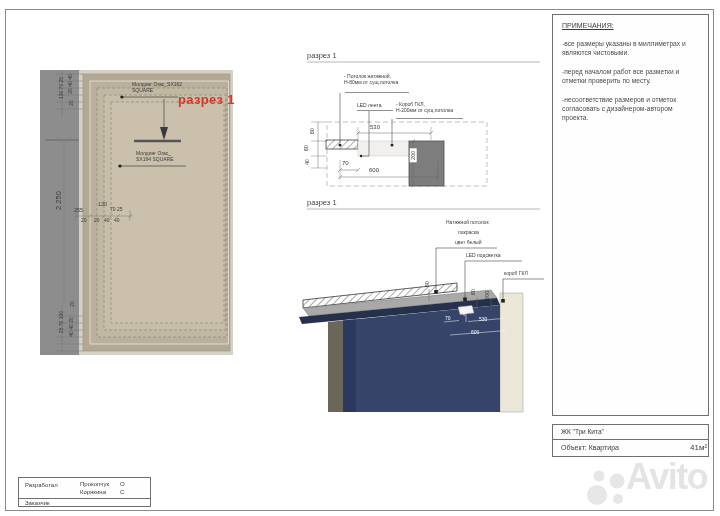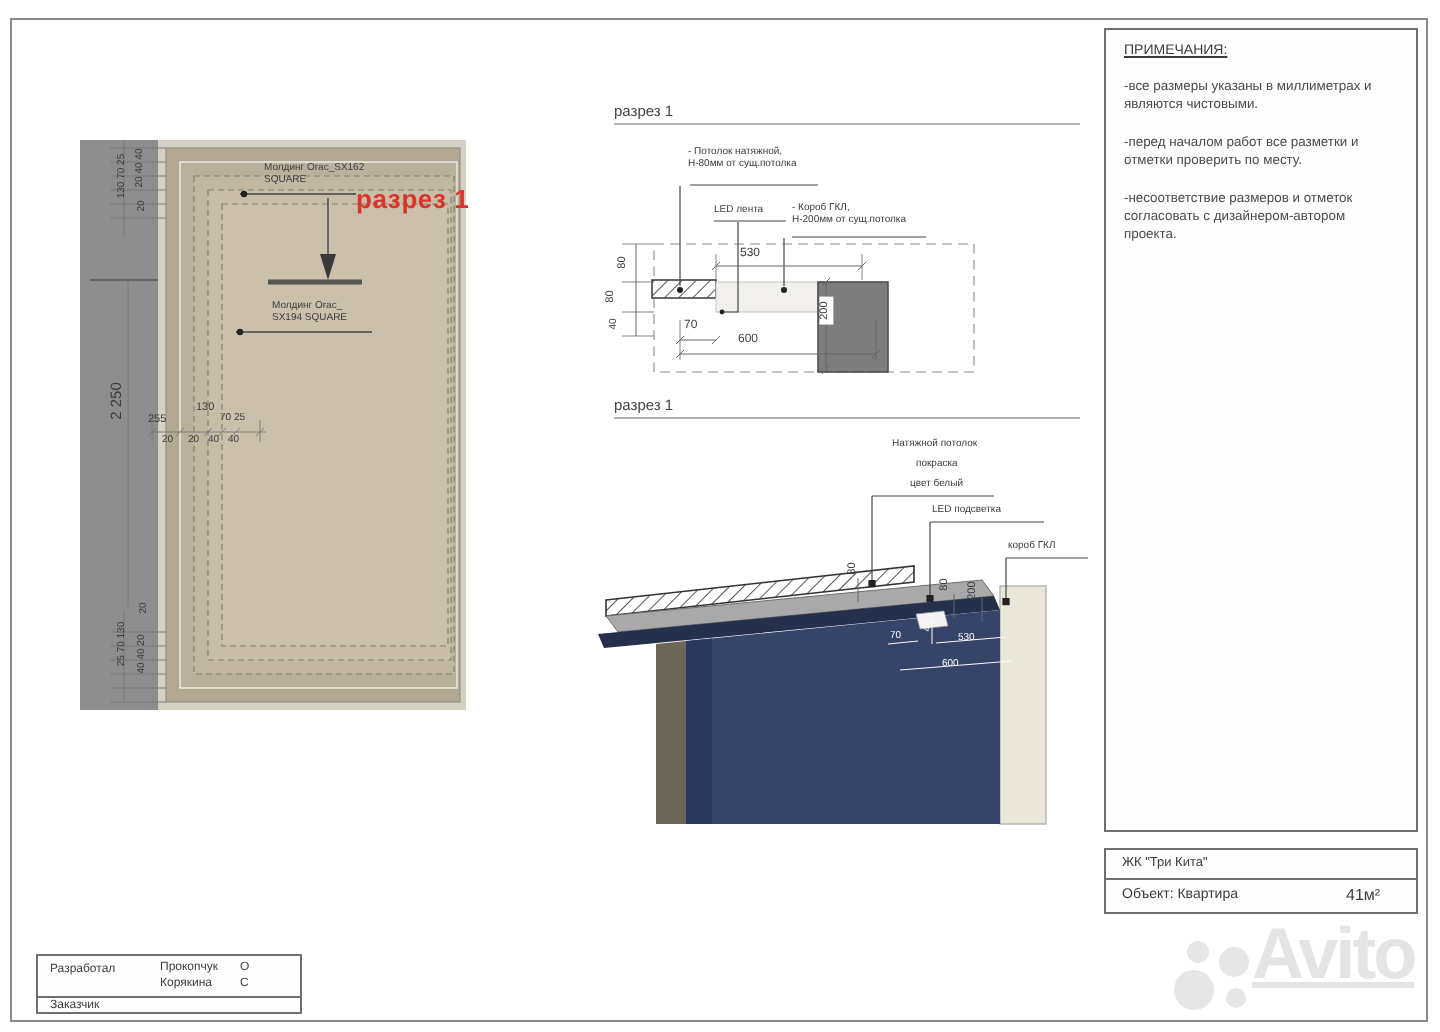--- a/index.html
+++ b/index.html
@@ -5,30 +5,30 @@
   html,body{margin:0;padding:0;background:#fff;}
   #sheet{position:relative;width:720px;height:516px;background:#ffffff;
          font-family:"Liberation Sans",sans-serif;overflow:hidden;}
   .lbl{position:absolute;color:#3c3c3c;white-space:nowrap;line-height:1.2;z-index:3;}
   .v{transform:rotate(-90deg);transform-origin:center;text-align:center;}
   .f5{font-size:5px;}
   .f55{font-size:5.5px;}
   .f6{font-size:6px;}
   .f65{font-size:6.5px;}
   .f7{font-size:7px;}
-  .f8{font-size:8px;}
+  .f8{font-size:8px;margin-left:17px;}
   .red{color:#d9352b;font-weight:600;letter-spacing:0.3px;}
   .white{color:#fdfdfd;}
   .ul{text-decoration:underline;}
   .box{position:absolute;border:1px solid #6f6f6f;background:#fefefe;z-index:2;}
   .note-p{position:absolute;left:9px;width:138px;font-size:6.7px;line-height:1.35;color:#4a4a4a;white-space:normal;}
   .hdr{color:#444;}
   #wm{position:absolute;left:584px;top:456px;width:134px;height:58px;z-index:6;pointer-events:none;}
   #wm .wm-text{position:absolute;left:42px;top:0px;font-size:36px;font-weight:bold;
-               letter-spacing:-1.5px;color:#e2e2e2;opacity:0.9;text-decoration:underline;}
+               letter-spacing:-1.5px;color:#e2e2e2;opacity:0.9;}
   svg{display:block;}
   #lw{position:absolute;left:0;top:0;z-index:1;}
 </style>
 </head>
 <body>
 
 <div id="sheet">
 
   <svg id="lw" width="720" height="516">
     <defs>

